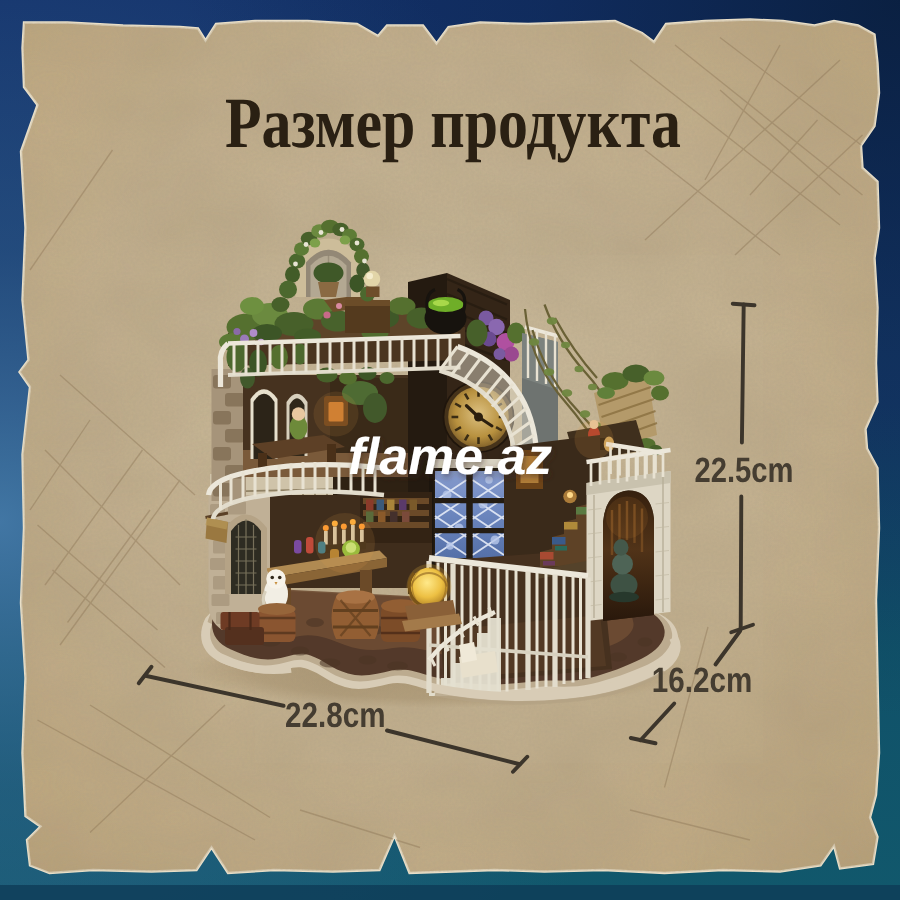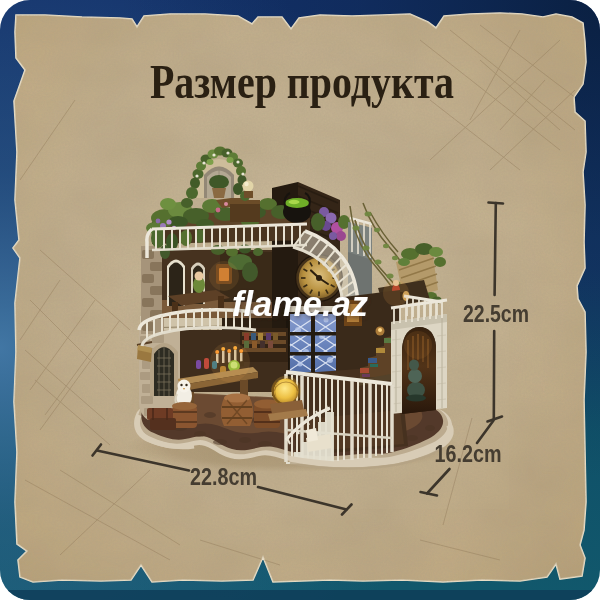--- a/index.html
+++ b/index.html
@@ -1,17 +1,17 @@
 <!DOCTYPE html>
 <html><head>
 <meta charset="utf-8">
 <style>
   html,body{margin:0;padding:0;}
   #stage{position:relative;width:600px;height:600px;overflow:hidden;
-    font-family:"Liberation Sans", sans-serif;border-radius:30px;}
+    font-family:"Liberation Sans", sans-serif;}
 </style>
 </head>
 <body>
 <div id="stage">
 <svg width="600" height="600" viewBox="0 0 600 600" xmlns="http://www.w3.org/2000/svg">
 <defs>
   <linearGradient id="bgGrad" x1="0" y1="0" x2="0" y2="1">
     <stop offset="0" stop-color="#13316a"></stop>
     <stop offset="0.45" stop-color="#14396a"></stop>
     <stop offset="0.72" stop-color="#105169"></stop>

